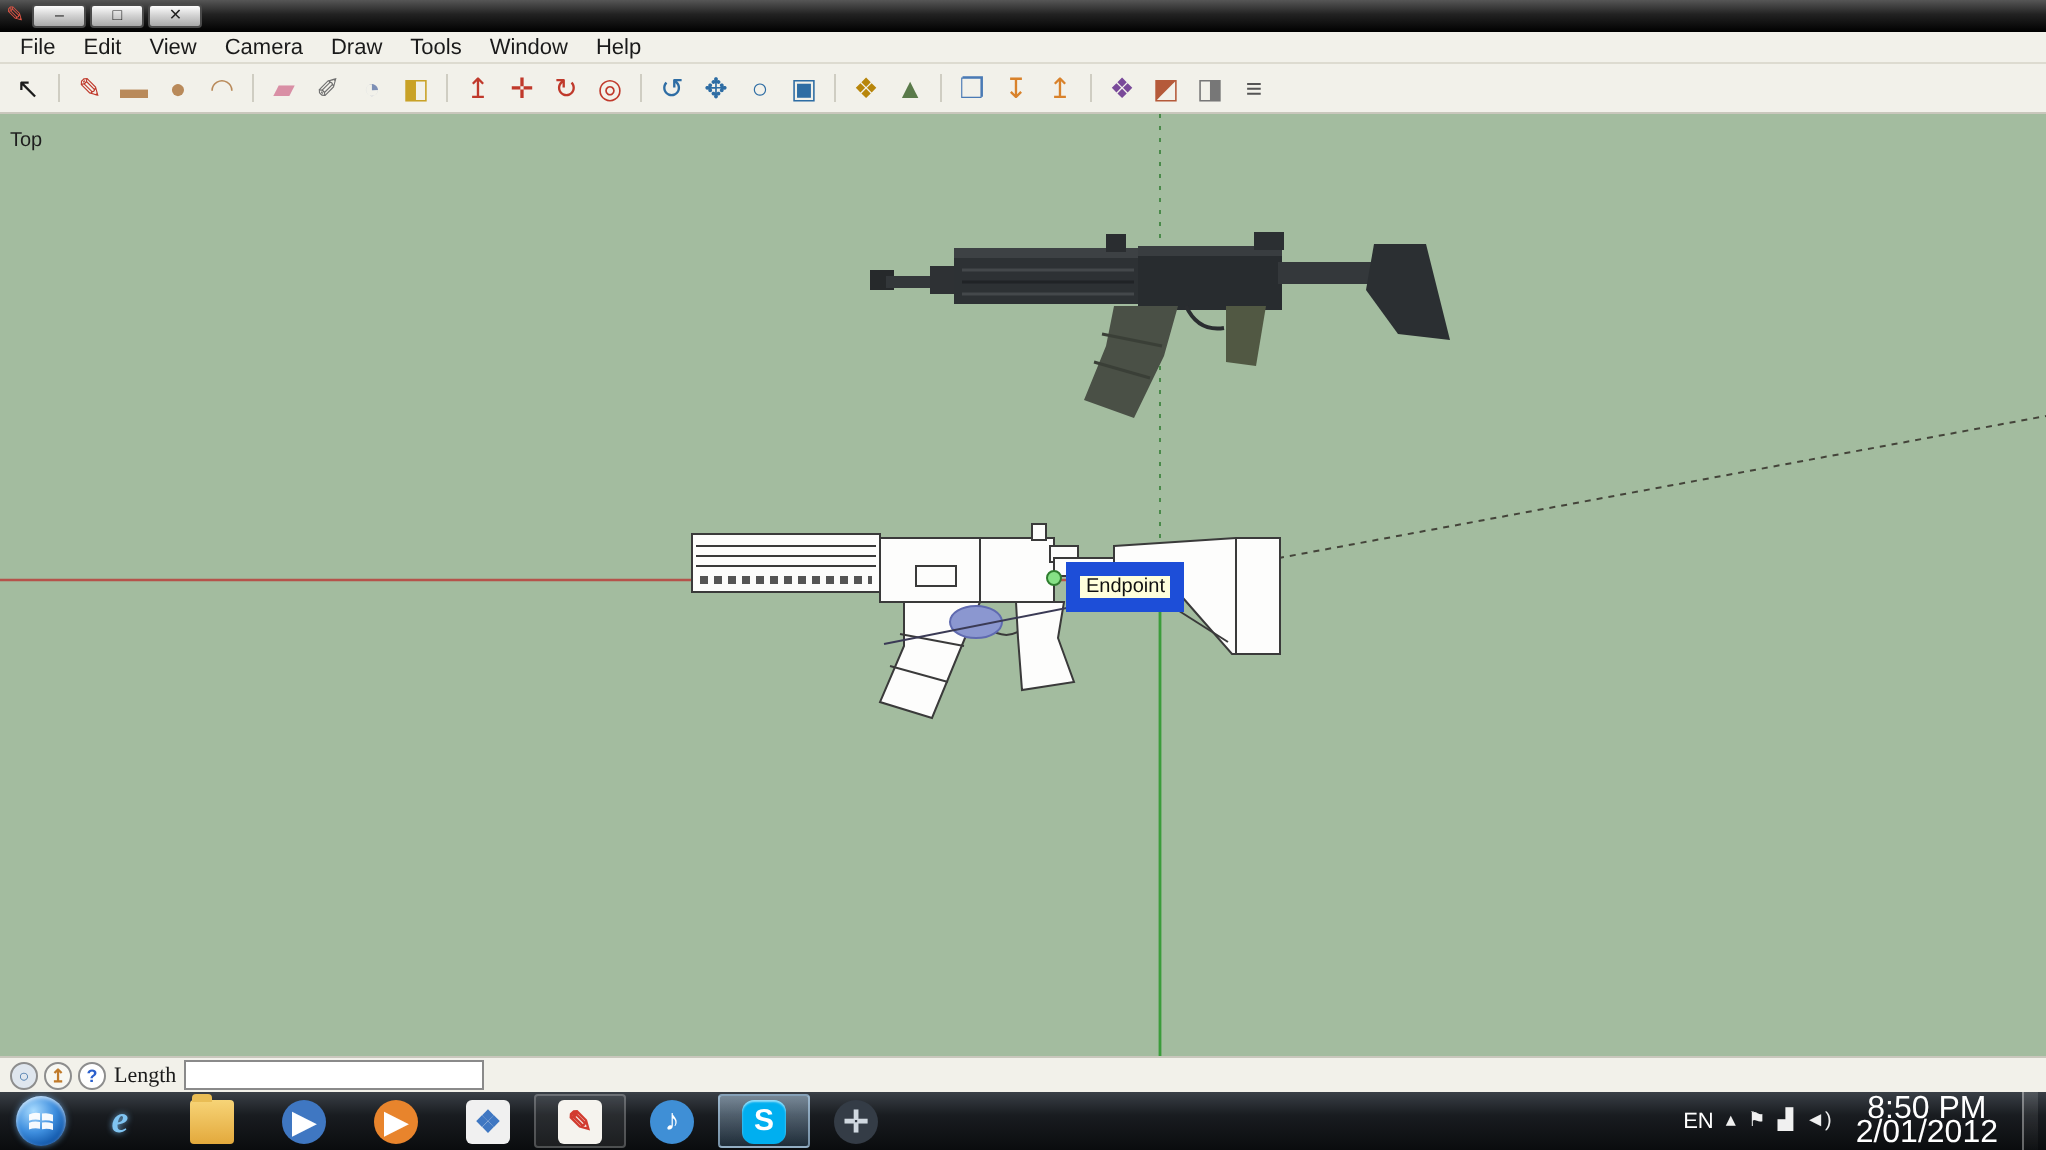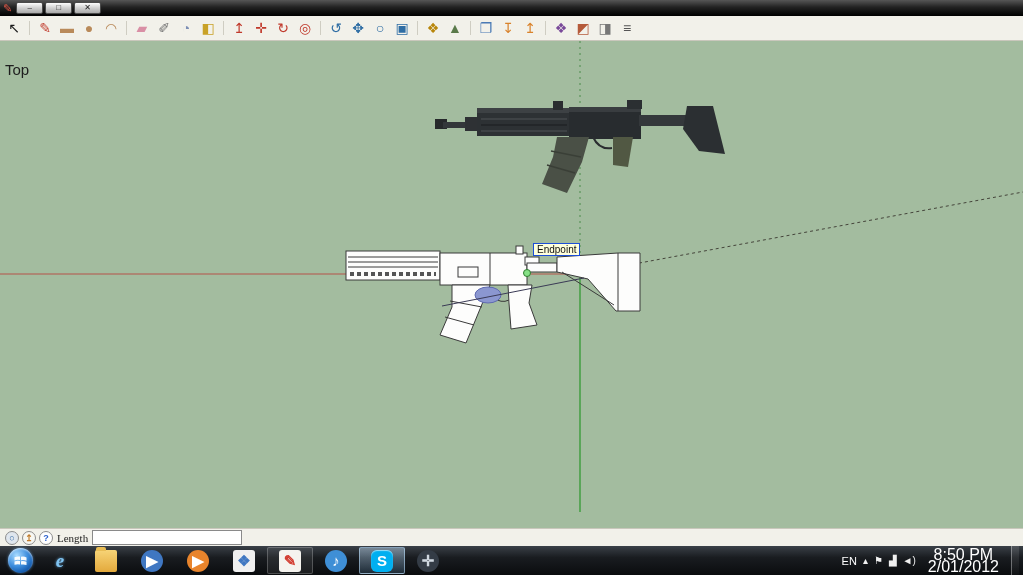--- a/index.html
+++ b/index.html
@@ -25,23 +25,23 @@
   
   .toolbar { height:25px; background:#f2f1ea; border-bottom:1px solid #c9c7bc;
              display:flex; align-items:center; padding-left:3px; }
   .tool-btn { width:22px; height:22px; display:flex; align-items:center; justify-content:center;
               font-size:14px; line-height:14px; cursor:default; border:1px solid transparent; border-radius:2px; }
   .tool-btn.sep { margin-left:9px; position:relative; }
   .tool-btn.sep::before { content:""; position:absolute; left:-6px; top:3px; bottom:3px; width:1px; background:#cfcdc2; }
 
   
   .canvas { position:relative; flex:1; background:#a3bc9f; overflow:hidden; }
-  .view-label { position:absolute; left:5px; top:20px; color:#1e1e1e; font-size:15px; }
+  .view-label { position:absolute; left:5px; top:8px; color:#1e1e1e; font-size:10px; }
   .canvas svg.scene { position:absolute; left:0; top:0; }
-  .endpoint-tooltip { position:absolute; left:533px; top:202px; background:#ffffdc; border:1px solid #1d4ed8;
+  .endpoint-tooltip { position:absolute; left:533px; top:224px; background:#ffffdc; border:7px solid #1d4ed8;
                       color:#111; font-size:10px; line-height:11px; padding:0 3px; white-space:nowrap; }
 
   
   .statusbar { height:18px; background:#f2f1ea; border-top:1px solid #c9c7bc;
                display:flex; align-items:center; gap:4px; padding:0 5px; color:#1a1a1a; }
   .sb-circle { width:14px; height:14px; border-radius:50%; border:1px solid #8d8d8d;
                display:flex; align-items:center; justify-content:center; font-size:9px; font-weight:bold; }
   .sb-message { margin-left:6px; flex:1; }
   .length-label { margin-right:0;font-family:Liberation Serif, serif; }
   .length-input { width:150px; height:15px; border:1px solid #8a8a8a; background:#fff; font-size:11px; padding:0 2px; }
@@ -87,20 +87,39 @@
 
         <span class="winbtn">‒</span>
 
         <span class="winbtn">□</span>
 
         <span class="winbtn">✕</span>
 
     </span>
   </div>
 
+  <div class="menubar">
+
+      <span class="menu-item">File</span>
+
+      <span class="menu-item">Edit</span>
+
+      <span class="menu-item">View</span>
+
+      <span class="menu-item">Camera</span>
+
+      <span class="menu-item">Draw</span>
+
+      <span class="menu-item">Tools</span>
+
+      <span class="menu-item">Window</span>
+
+      <span class="menu-item">Help</span>
+
+  </div>
 
   <div class="toolbar">
 
       <span class="tool-btn" title="select-tool" style="color: rgb(27, 27, 27);">↖</span>
 
       <span class="tool-btn sep" title="line-tool" style="color: rgb(192, 57, 43);">✎</span>
 
       <span class="tool-btn" title="rectangle-tool" style="color: rgb(185, 138, 90);">▬</span>
 
       <span class="tool-btn" title="circle-tool" style="color: rgb(185, 138, 90);">●</span>

